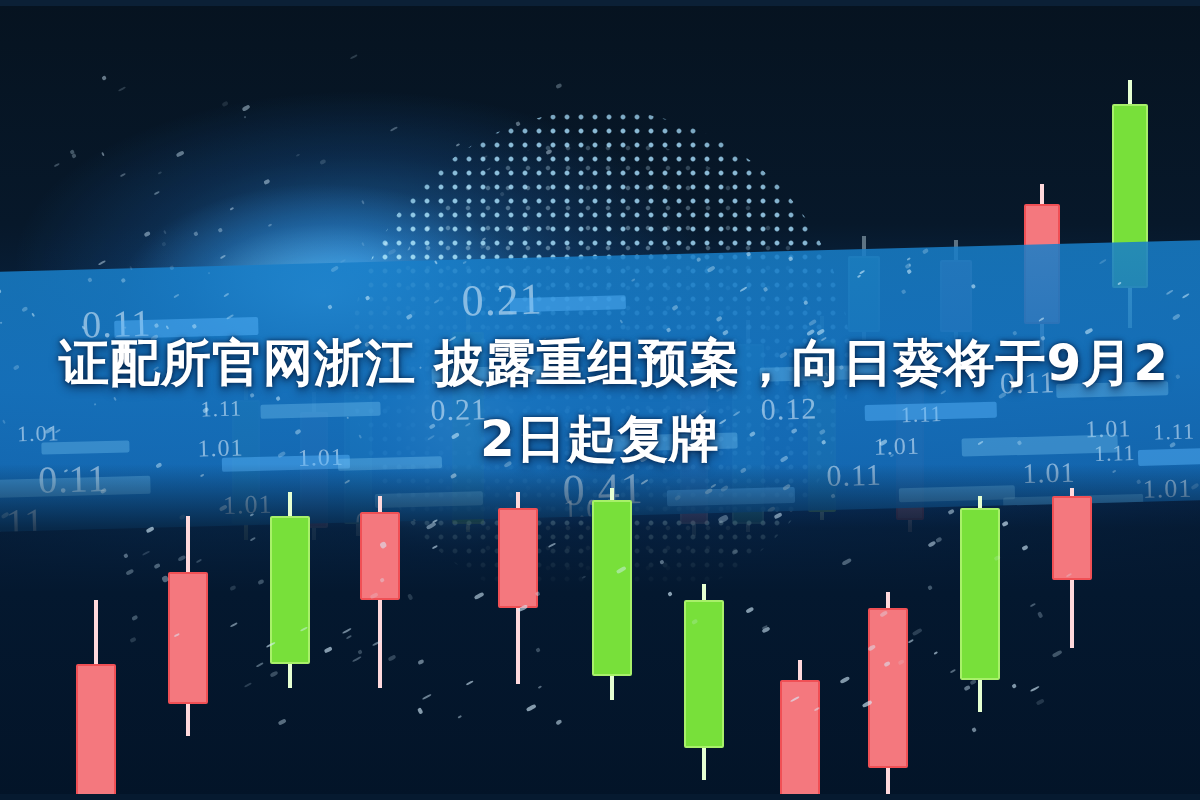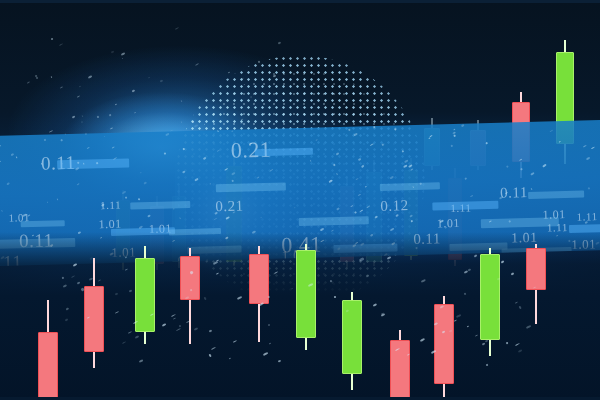--- a/index.html
+++ b/index.html
@@ -555,17 +555,19 @@
       <div class="fleck" style="left: 132.198px; top: 89.7739px; width: 2.58757px; height: 2.25083px; opacity: 0.54;"></div>
       <div class="fleck" style="left: 192.332px; top: 120.638px; width: 2.04821px; height: 1.68308px; opacity: 0.42;"></div>
       <div class="fleck" style="left: 180.723px; top: 100.182px; width: 1.49253px; height: 2.22968px; opacity: 0.3;"></div>
       <div class="fleck" style="left: 79.0669px; top: 86.3904px; width: 1.7973px; height: 1.19614px; opacity: 0.19;"></div>
       <div class="fleck" style="left: 121.207px; top: 52.691px; width: 4.10102px; height: 1.83519px; opacity: 0.52;"></div>
       <div class="fleck" style="left: 71.8079px; top: 116.439px; width: 3.24169px; height: 1.67427px; opacity: 0.52;"></div>
       <div class="fleck" style="left: 195.283px; top: 64.3313px; width: 3.82367px; height: 1.12569px; opacity: 0.36;"></div>
     </div>
 
   <div id="headline">
+    <span class="ln" id="hl1">证配所官网浙江 披露重组预案，向日葵将于9月2</span>
+    <span class="ln" id="hl2">2日起复牌</span>
   </div>
 
   <div id="edge-top"></div>
   <div id="edge-bottom"></div>
 </div>
 
 </body></html>

